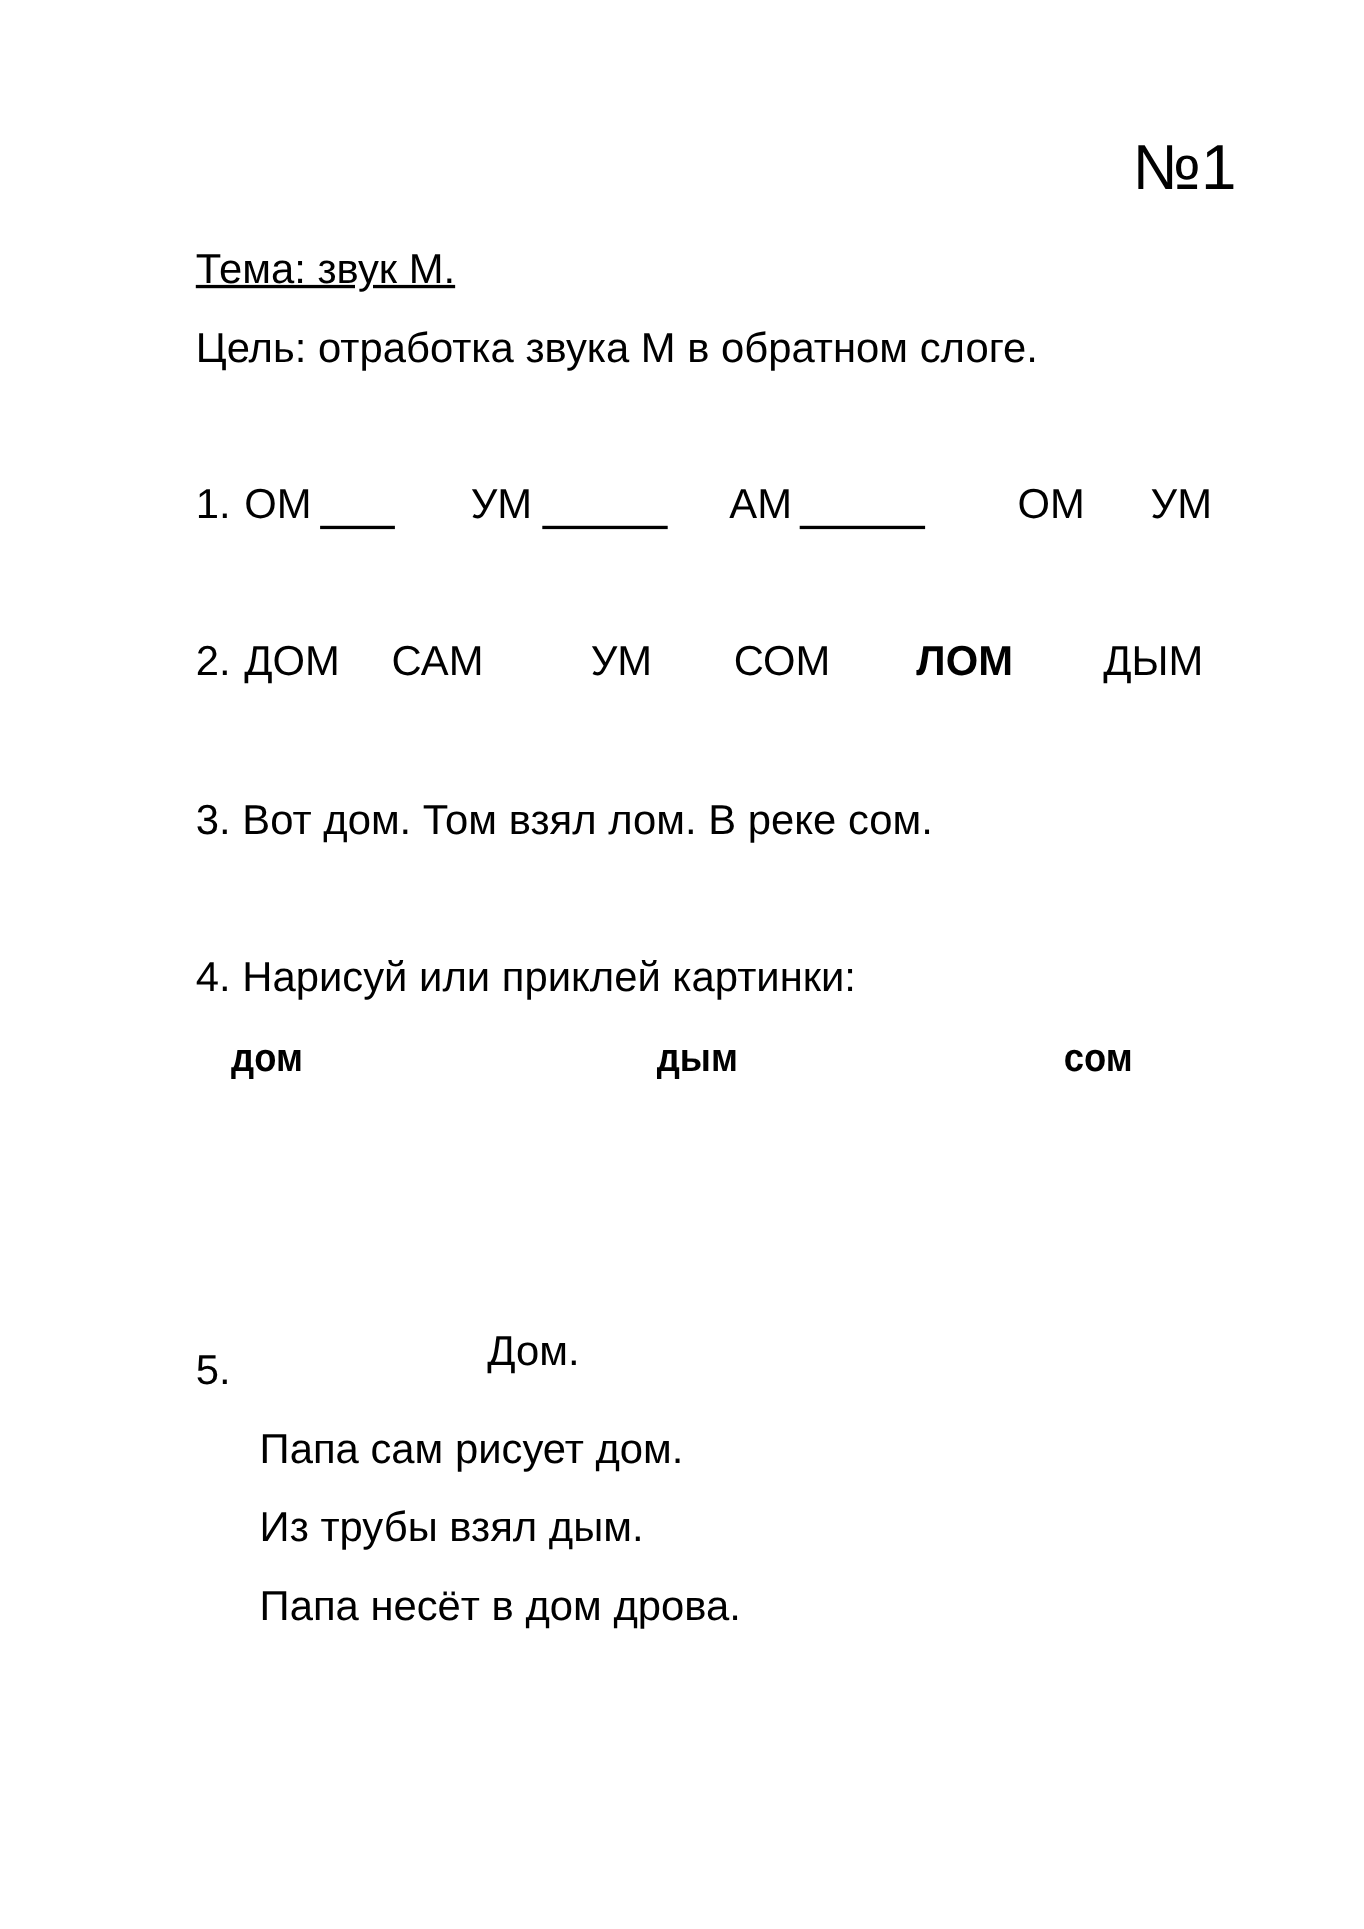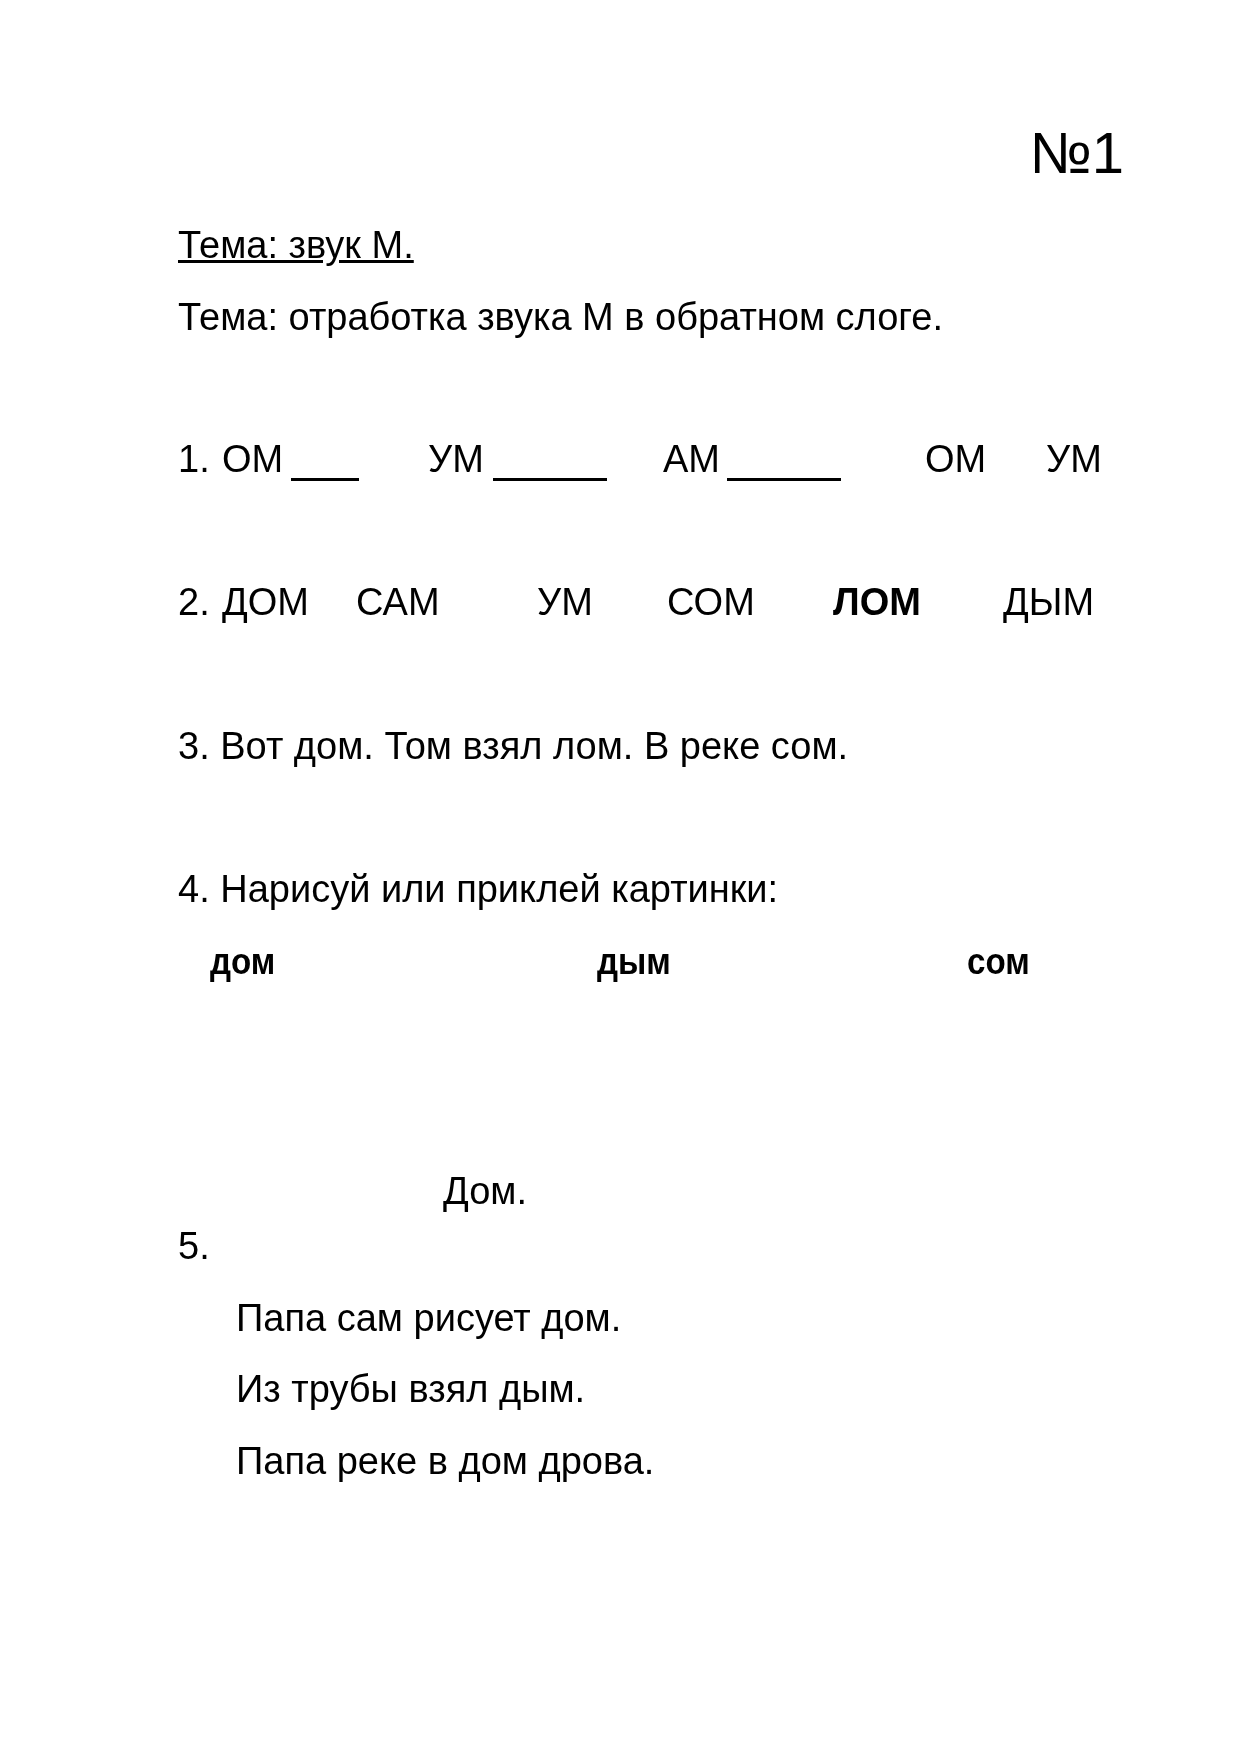--- a/index.html
+++ b/index.html
@@ -14,21 +14,21 @@
     .story-line { font-size: 38px; left: 236px; }
   </style>
 </head>
 <body>
 
 <div>
 
   <div class="abs doc-number">№1</div>
 
   <div class="abs body-line" style="top:226px;text-decoration:underline;">Тема: звук М.</div>
-  <div class="abs body-line" style="top:298px;">Тема: отработка звука М в обратном слоге.</div>
+  <div class="abs body-line" style="top:298px;">Цель: отработка звука М в обратном слоге.</div>
 
   <div>
     <span class="word" style="left:178px; top:440px;">1.</span>
     <span class="word" style="left:222px; top:440px;"><span>ОМ</span></span>
     <span class="blank" style="position:absolute; left:290px; top:478px; width:68px;"></span>
 
     <span class="word" style="left:428px; top:440px;"><span>УМ</span></span>
     <span class="blank" style="position:absolute; left:492px; top:478px; width:114px;"></span>
 
     <span class="word" style="left:663px; top:440px;"><span>АМ</span></span>
@@ -53,19 +53,19 @@
   <div class="abs body-line" style="top:870px;">4. Нарисуй или приклей картинки:</div>
   <div>
     <span class="pic-label" style="left:210px; top:944px;">дом</span>
     <span class="pic-label" style="left:597px; top:944px;">дым</span>
     <span class="pic-label" style="left:967px; top:944px;">сом</span>
   </div>
   <div style="position:absolute; left:178px; top:1000px; width:946px; height:200px;"></div>
 
   <div>
     <span class="word" style="left:178px; top:1227px;">5.</span>
-    <span class="word" style="left:443px; top:1172px;">Дом.</span>
+    <span class="word" style="left:443px; top:1210px;">Дом.</span>
     <div class="abs story-line" style="top:1299px;">Папа сам рисует дом.</div>
     <div class="abs story-line" style="top:1370px;">Из трубы взял дым.</div>
-    <div class="abs story-line" style="top:1442px;">Папа реке в дом дрова.</div>
+    <div class="abs story-line" style="top:1442px;">Папа несёт в дом дрова.</div>
   </div>
 
 </div>
 
 </body></html>

